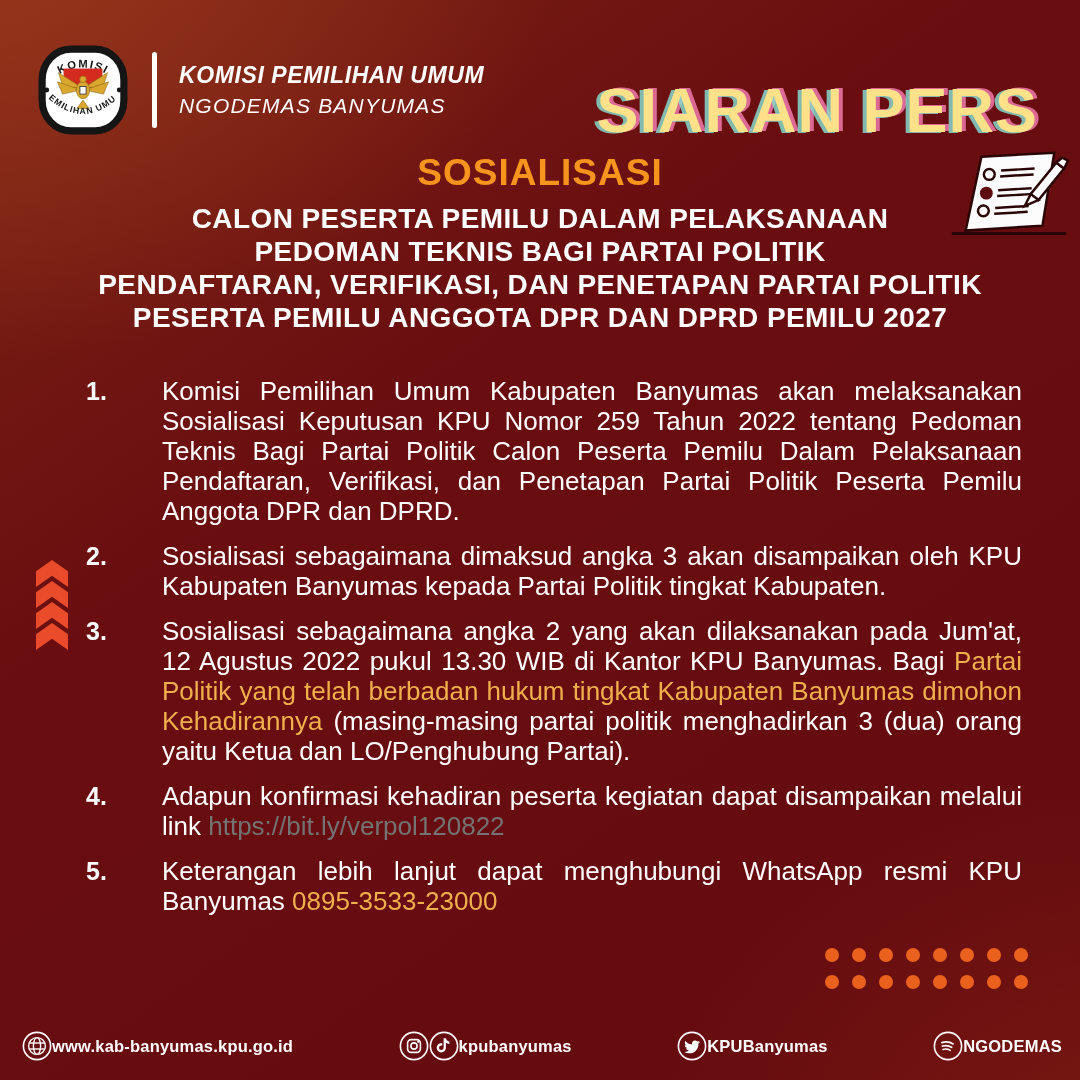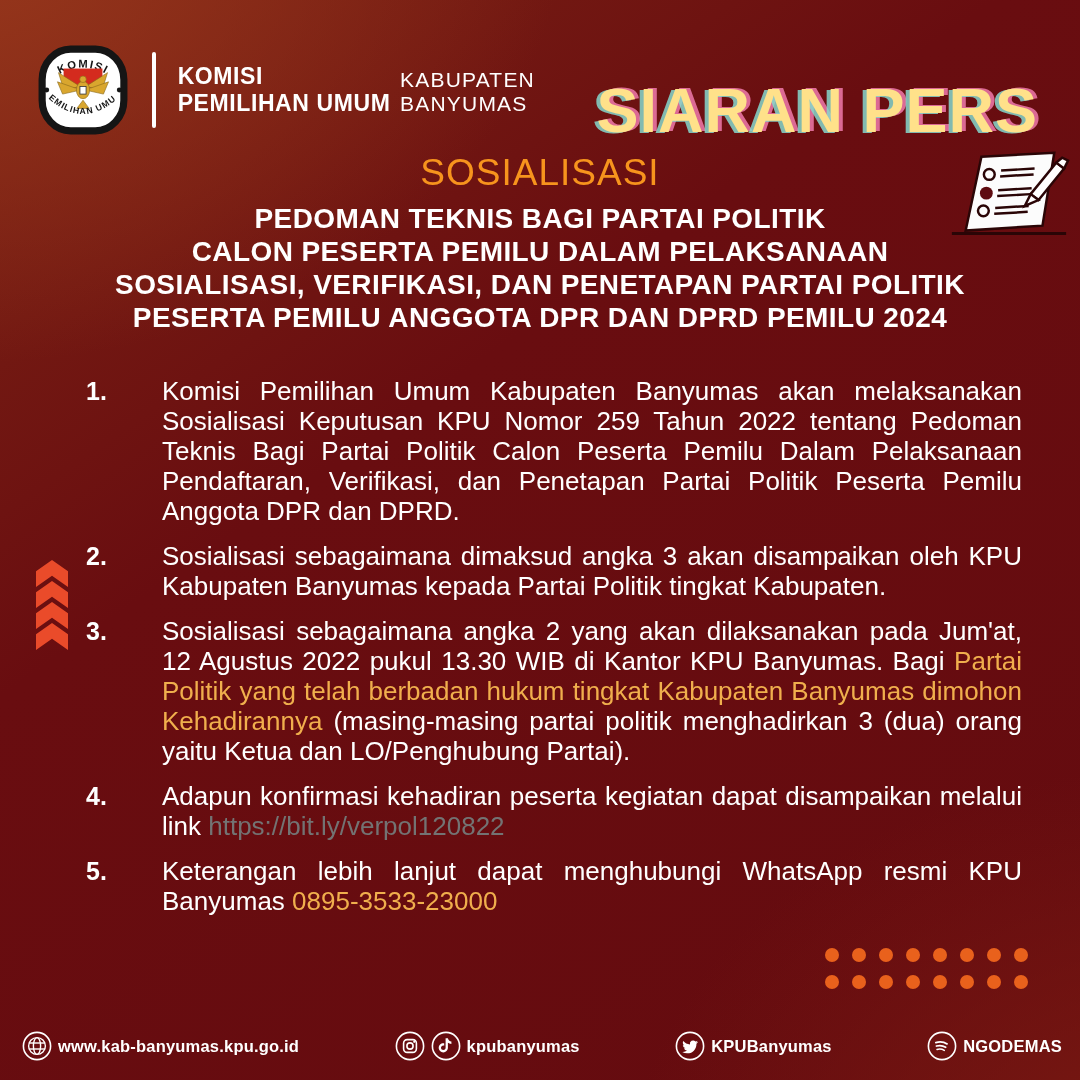--- a/index.html
+++ b/index.html
@@ -9,54 +9,54 @@
     background:
       radial-gradient(1100px 780px at -4% -6%, #98371c 0%, rgba(152,55,28,0) 55%),
       radial-gradient(900px 700px at 108% 110%, #7a1a12 0%, rgba(122,26,18,0) 60%),
       linear-gradient(145deg,#7c2414 0%, #690d10 38%, #640b0f 100%);
     color:#fff;
   }
   
   .header{position:absolute;top:34px;left:36px;right:42px;display:flex;align-items:center;}
   .logo{width:94px;height:94px;flex:0 0 auto;}
   .divider{width:5px;height:76px;background:#fff;border-radius:3px;margin:0 22px;}
-  .org{display:flex;flex-direction:row;justify-content:center;}
+  .org{display:flex;flex-direction:column;justify-content:center;font-style:italic;}
   .org-line1{font-size:23px;font-weight:800;letter-spacing:.6px;}
   .org-line2{font-size:21px;font-weight:400;letter-spacing:1.2px;margin-top:5px;}
   .banner{
     margin-left:auto;font-size:63px;font-weight:800;letter-spacing:1px;
     color:#ffe18a;padding-top:4px;
     text-shadow:-4px 1px 0 rgba(134,216,205,.85), 4px -1px 0 rgba(240,122,172,.85);
     white-space:nowrap;
     margin-top:36px;
   }
   
   .title-block{position:absolute;top:152px;left:0;right:0;text-align:center;}
-  .kicker{font-size:37px;font-weight:400;letter-spacing:1px;color:#f7941d;margin-bottom:8px;}
+  .kicker{font-size:37px;font-weight:700;letter-spacing:1px;color:#f7941d;margin-bottom:8px;}
   .title-line{font-size:28px;font-weight:800;letter-spacing:.4px;line-height:33px;color:#fff;white-space:nowrap;}
   
   .paper-icon{position:absolute;top:150px;right:8px;width:128px;height:104px;}
   
   .list{position:absolute;top:376px;left:86px;right:58px;}
   .item{display:grid;grid-template-columns:40px 1fr;margin-bottom:15px;}
   .num{font-size:25px;font-weight:800;padding-top:1px;}
   .body-text{font-size:26px;line-height:30px;text-align:justify;color:#fff;margin-left:36px;}
   .hl{color:#f0af4d;}
   .lnk{color:#737373;text-decoration:none;}
   
   .chevrons{position:absolute;left:36px;top:560px;}
   .chev{width:32px;height:27px;background:#ea4b2a;margin-bottom:-6px;
     clip-path:polygon(50% 0%,100% 42%,100% 100%,50% 58%,0% 100%,0% 42%);}
   .dots{position:absolute;top:948px;right:52px;display:grid;
     grid-template-columns:repeat(8,14px);grid-auto-rows:14px;gap:13px;}
   .dot{width:14px;height:14px;border-radius:50%;background:#e9611c;}
   
   .footer{position:absolute;left:22px;right:18px;bottom:13px;height:42px;
     display:flex;align-items:center;justify-content:space-between;}
-  .fgroup{display:flex;align-items:center;gap:6px;}
+  .fgroup{display:flex;align-items:center;}
   .ficon{width:30px;height:30px;flex:0 0 auto;}
   .flabel{font-size:16.5px;font-weight:700;letter-spacing:.2px;white-space:nowrap;}
 </style>
 </head>
 <body>
 
 <div class="header">
   <svg class="logo" viewBox="0 0 92 92">
     <rect x="6" y="6" width="80" height="80" rx="28" ry="30" fill="#ffffff" stroke="#151515" stroke-width="7"></rect>
     <circle cx="10.5" cy="46" r="2.4" fill="#151515"></circle>
@@ -78,31 +78,31 @@
     </g>
     <rect x="43" y="42.5" width="6" height="7.5" fill="#fff" stroke="#333" stroke-width="0.8"></rect>
     <path id="arcBot" d="M 13 55 Q 46 84 79 55" fill="none"></path>
     <text font-size="8.5" font-weight="bold" fill="#151515" letter-spacing="1" font-family="Liberation Sans, sans-serif">
       <textPath href="#arcBot" startOffset="50%" text-anchor="middle">PEMILIHAN UMUM</textPath>
     </text>
   </svg>
   <div class="divider"></div>
   <div class="org">
     <div class="org-line1">KOMISI PEMILIHAN UMUM</div>
-    <div class="org-line2">KABUPATEN BANYUMAS</div>
+    <div class="org-line2">NGODEMAS BANYUMAS</div>
   </div>
   <div class="banner">SIARAN PERS</div>
 </div>
 
 <div class="title-block">
   <div class="kicker">SOSIALISASI</div>
+  <div class="title-line">CALON PESERTA PEMILU DALAM PELAKSANAAN</div>
   <div class="title-line">PEDOMAN TEKNIS BAGI PARTAI POLITIK</div>
-  <div class="title-line">CALON PESERTA PEMILU DALAM PELAKSANAAN</div>
-  <div class="title-line">SOSIALISASI, VERIFIKASI, DAN PENETAPAN PARTAI POLITIK</div>
-  <div class="title-line">PESERTA PEMILU ANGGOTA DPR DAN DPRD PEMILU 2024</div>
+  <div class="title-line">PENDAFTARAN, VERIFIKASI, DAN PENETAPAN PARTAI POLITIK</div>
+  <div class="title-line">PESERTA PEMILU ANGGOTA DPR DAN DPRD PEMILU 2027</div>
 </div>
 
 <svg class="paper-icon" viewBox="0 0 130 104">
   <line x1="8" y1="84" x2="124" y2="84" stroke="#2a0506" stroke-width="3"></line>
   <polygon points="38,6 112,2 100,76 22,81" fill="#fcfcfc" stroke="#2a0506" stroke-width="2.5"></polygon>
   <circle cx="46" cy="24" r="5.5" fill="none" stroke="#2a0506" stroke-width="2.5"></circle>
   <circle cx="43" cy="43" r="6.5" fill="#5e0b10"></circle>
   <circle cx="40" cy="61" r="5.5" fill="none" stroke="#2a0506" stroke-width="2.5"></circle>
   <g stroke="#2a0506" stroke-width="2.5">
     <line x1="58" y1="20" x2="92" y2="18"></line>

